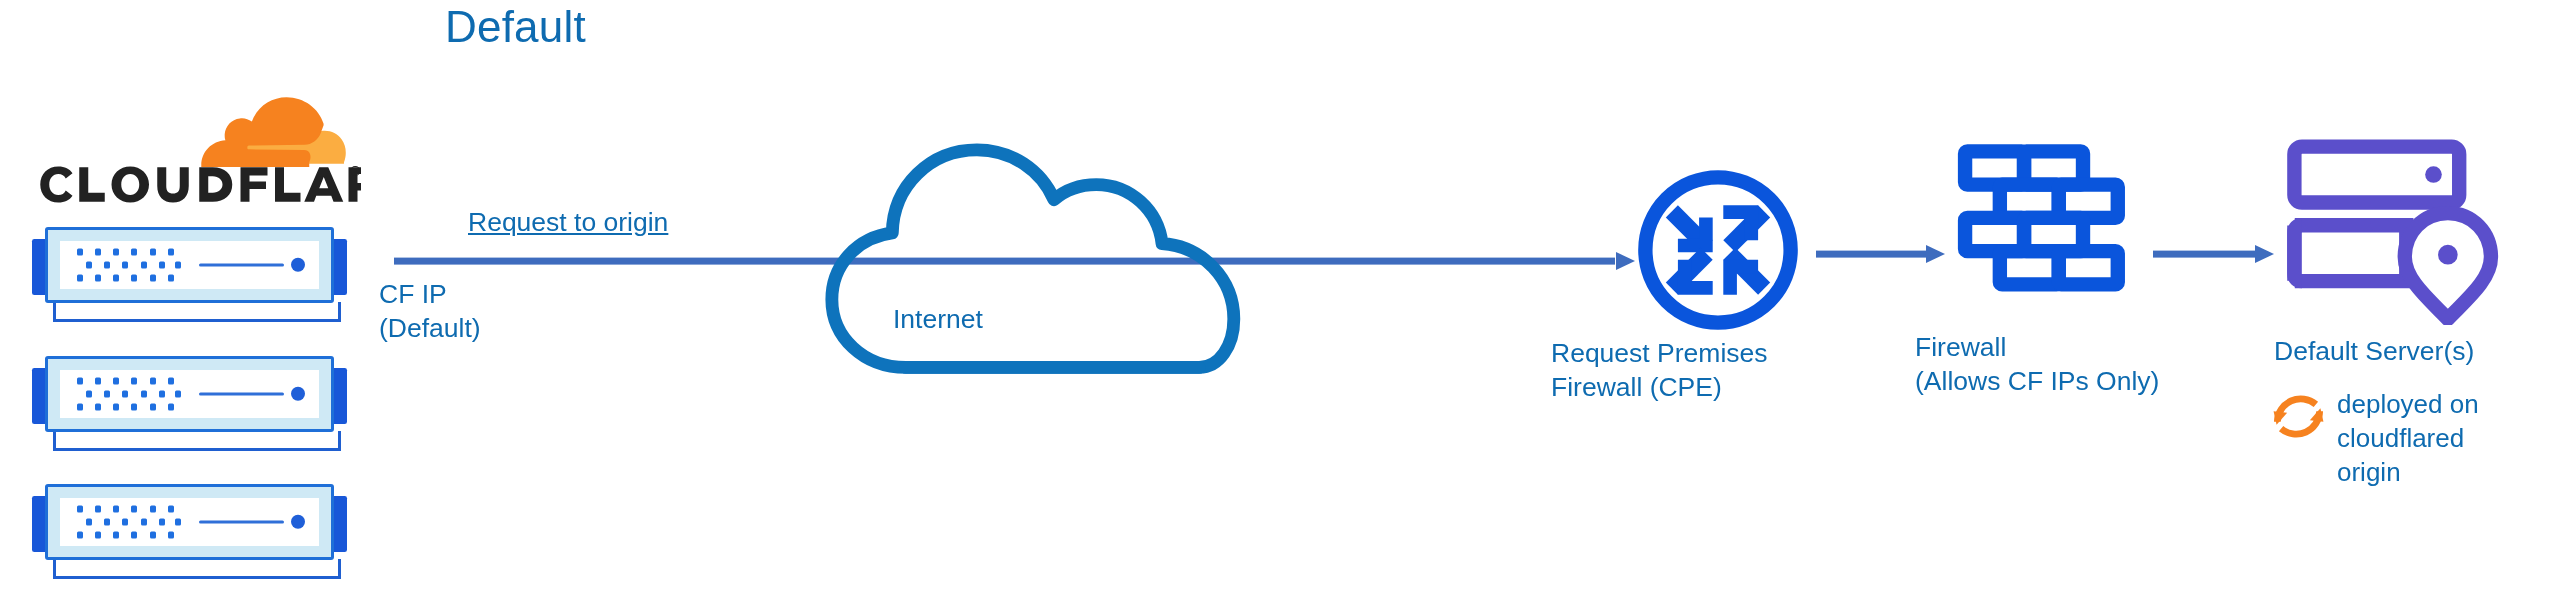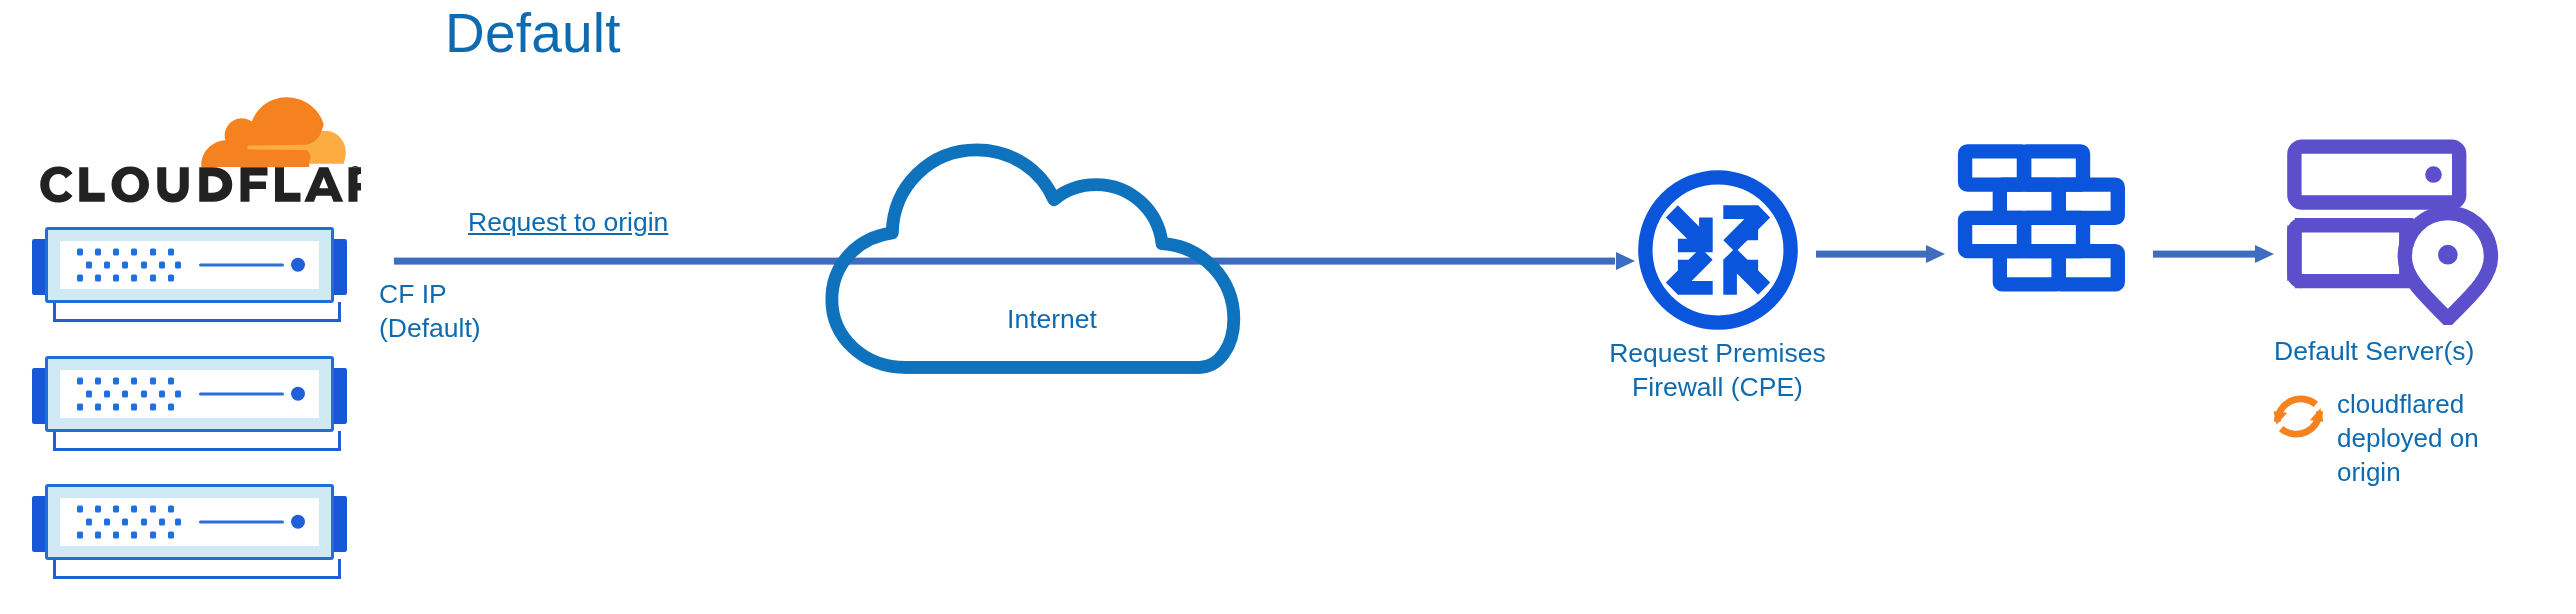--- a/index.html
+++ b/index.html
@@ -18,21 +18,21 @@
     height: 614px;
     background: #ffffff;
     overflow: hidden;
   }
   .abs { position: absolute; }
 
   
   #page-title {
     left: 445px;
     top: 1.5px;
-    font-size: 55px;
+    font-size: 44px;
     line-height: 1.15;
     color: #0e6bb0;
     letter-spacing: 0.2px;
     white-space: nowrap;
   }
 
   
   #cf-logo {
     left: 36px;
     top: 97px;
@@ -158,21 +158,21 @@
     border-bottom: 9.8px solid transparent;
     border-left: 19.7px solid #3e6cbe;
   }
 
   
   .label {
     color: #0e6bb0;
     font-size: 26.5px;
     line-height: 1.28;
   }
-  .label.center { text-align: center; }
+  .label.center { }
   #label-request  { left: 468px;  top: 206px; white-space: nowrap; text-decoration: underline; }
   #label-cfip     { left: 379px;  top: 278px; }
   #label-internet { left: 893px; top: 303px; width: 318px; }
   #label-cpe      { left: 1551px; top: 337px; width: 333px; }
   #label-firewall { left: 1915px; top: 331px; width: 303px; }
   #label-origin   { left: 2274px; top: 335px; white-space: nowrap; }
   #label-cloudflared {
     left: 2337px;
     top: 388px;
     width: 189px;
@@ -413,32 +413,36 @@
              C 190 216 158 190 158 160
              C 158 128 182 102 215 102 Z" fill="#ffffff" stroke="#5b4fcb" stroke-width="19" stroke-linejoin="round"></path>
     <circle cx="215" cy="157" r="13" fill="#5b4fcb"></circle>
   </svg>
 
   <div class="abs label center" id="label-cpe">
     <div>Request Premises</div>
     <div>Firewall (CPE)</div>
   </div>
 
+  <div class="abs label center" id="label-firewall">
+    <div>Firewall</div>
+    <div>(Allows CF IPs Only)</div>
+  </div>
 
   <div class="abs label" id="label-origin">Default Server(s)</div>
 
   <svg class="abs" id="icon-cloudflared" viewBox="0 0 86 86">
     <g fill="none" stroke="#f6821f" stroke-width="9" stroke-linecap="butt">
       <path d="M15 50 A31 31 0 0 1 66 27"></path>
       <path d="M71 36 A31 31 0 0 1 20 59"></path>
     </g>
     <path d="M10 36 L28 38 L14 54 Z" fill="#f6821f"></path>
     <path d="M76 50 L58 48 L72 32 Z" fill="#f6821f"></path>
   </svg>
 
   <div class="abs label" id="label-cloudflared">
+    <div>deployed on</div>
     <div>cloudflared</div>
-    <div>deployed on</div>
     <div>origin</div>
   </div>
 
 </div>
 
 
 </body></html>

